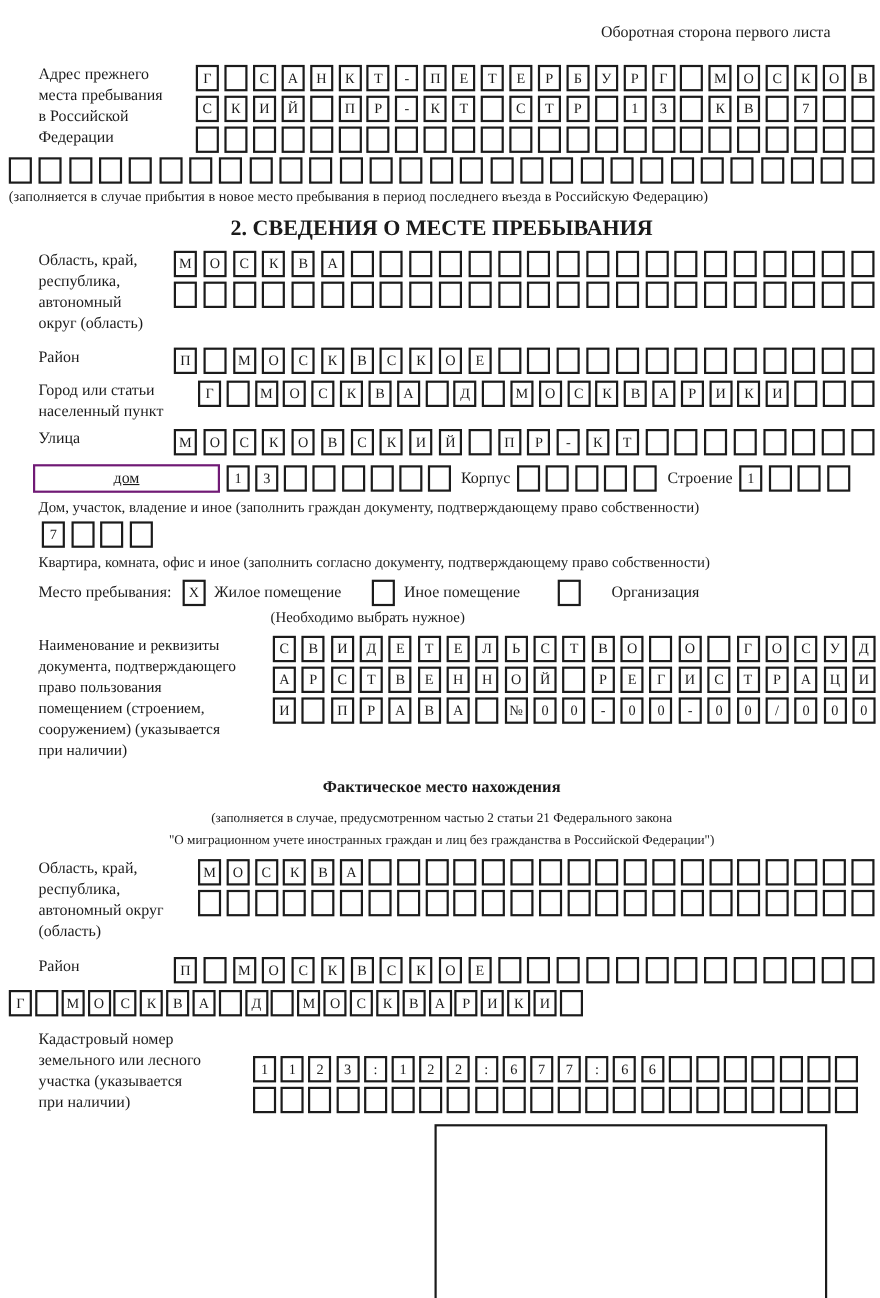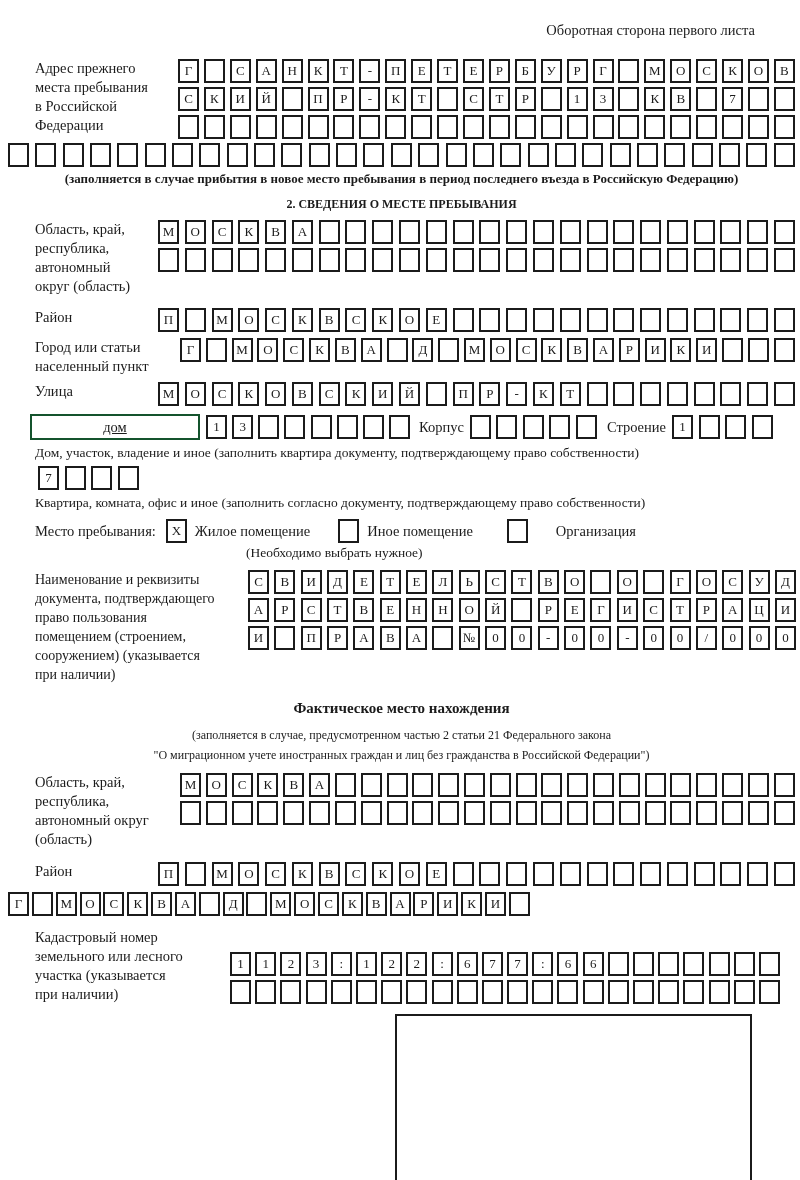--- a/index.html
+++ b/index.html
@@ -4,24 +4,24 @@
 <style>
   html,body{margin:0;padding:0;background:#fff;}
   body{width:800px;height:1180px;color:#1b1b1b;font-family:"Liberation Serif",serif;overflow:hidden;}
   .page{box-sizing:border-box;width:800px;height:1180px;padding:6px 5px 0 8px;position:relative;}
   .tt{font-size:14.5px;text-align:right;padding-right:40px;margin-top:16px;}
   .frow{display:flex;align-items:flex-start;}
   .lbl{font-size:14.5px;line-height:19px;white-space:pre-line;box-sizing:border-box;padding-left:27px;flex:0 0 auto;}
   .grid{display:flex;flex-direction:column;gap:4px;}
   .cells{display:flex;justify-content:space-between;flex:0 0 auto;}
   .cell{box-sizing:border-box;width:21px;height:24px;border:2px solid #1b1b1b;display:flex;align-items:center;justify-content:center;font-size:13px;flex:0 0 auto;background:#fff;}
-  .bigbox{box-sizing:border-box;height:26px;border:2px solid #14532d;display:flex;align-items:center;justify-content:center;font-size:14.5px;flex:0 0 auto;text-decoration:underline;}
+  .bigbox{box-sizing:border-box;height:26px;border:2px solid #701a75;display:flex;align-items:center;justify-content:center;font-size:14.5px;flex:0 0 auto;text-decoration:underline;}
   .hint{font-size:13px;}
-  .center{text-align:center;font-weight:bold;}
-  .sec-title{font-weight:bold;font-size:12px;text-align:center;}
+  .center{}
+  .sec-title{font-weight:bold;font-size:20px;text-align:center;}
   .inline-lbl{font-size:14.5px;line-height:26px;flex:0 0 auto;text-align:right;}
   .house-row{display:flex;align-items:center;margin-left:22px;}
   .stay{display:flex;align-items:center;font-size:14.5px;padding-left:27px;}
   .notes{font-size:12px;line-height:20px;white-space:pre-line;text-align:center;}
   .stamp-box{box-sizing:border-box;width:357px;height:174px;border:2px solid #1b1b1b;margin-left:387px;background:#fff;}
 </style>
 </head>
 <body>
 
 <div class="page">
@@ -322,21 +322,21 @@
         <span class="cell"></span>
       </div>
     <span class="inline-lbl" style="margin-left:10px">Строение</span>
     <div class="cells" style="width:101px;margin-left:6px">
         <span class="cell">1</span>
         <span class="cell"></span>
         <span class="cell"></span>
         <span class="cell"></span>
       </div>
   </div>
-  <div class="hint" style="margin-top:5px;padding-left:27px;font-size:13.5px">Дом, участок, владение и иное (заполнить квартира документу, подтверждающему право собственности)</div>
+  <div class="hint" style="margin-top:5px;padding-left:27px;font-size:13.5px">Дом, участок, владение и иное (заполнить граждан документу, подтверждающему право собственности)</div>
 
   <div class="house-row" style="margin-top:5px">
     <div class="cells" style="width:101px;margin-left:8px">
         <span class="cell">7</span>
         <span class="cell"></span>
         <span class="cell"></span>
         <span class="cell"></span>
       </div>
   </div>
   <div class="hint" style="margin-top:5px;padding-left:27px;font-size:13.5px">Квартира, комната, офис и иное (заполнить согласно документу, подтверждающему право собственности)</div>

